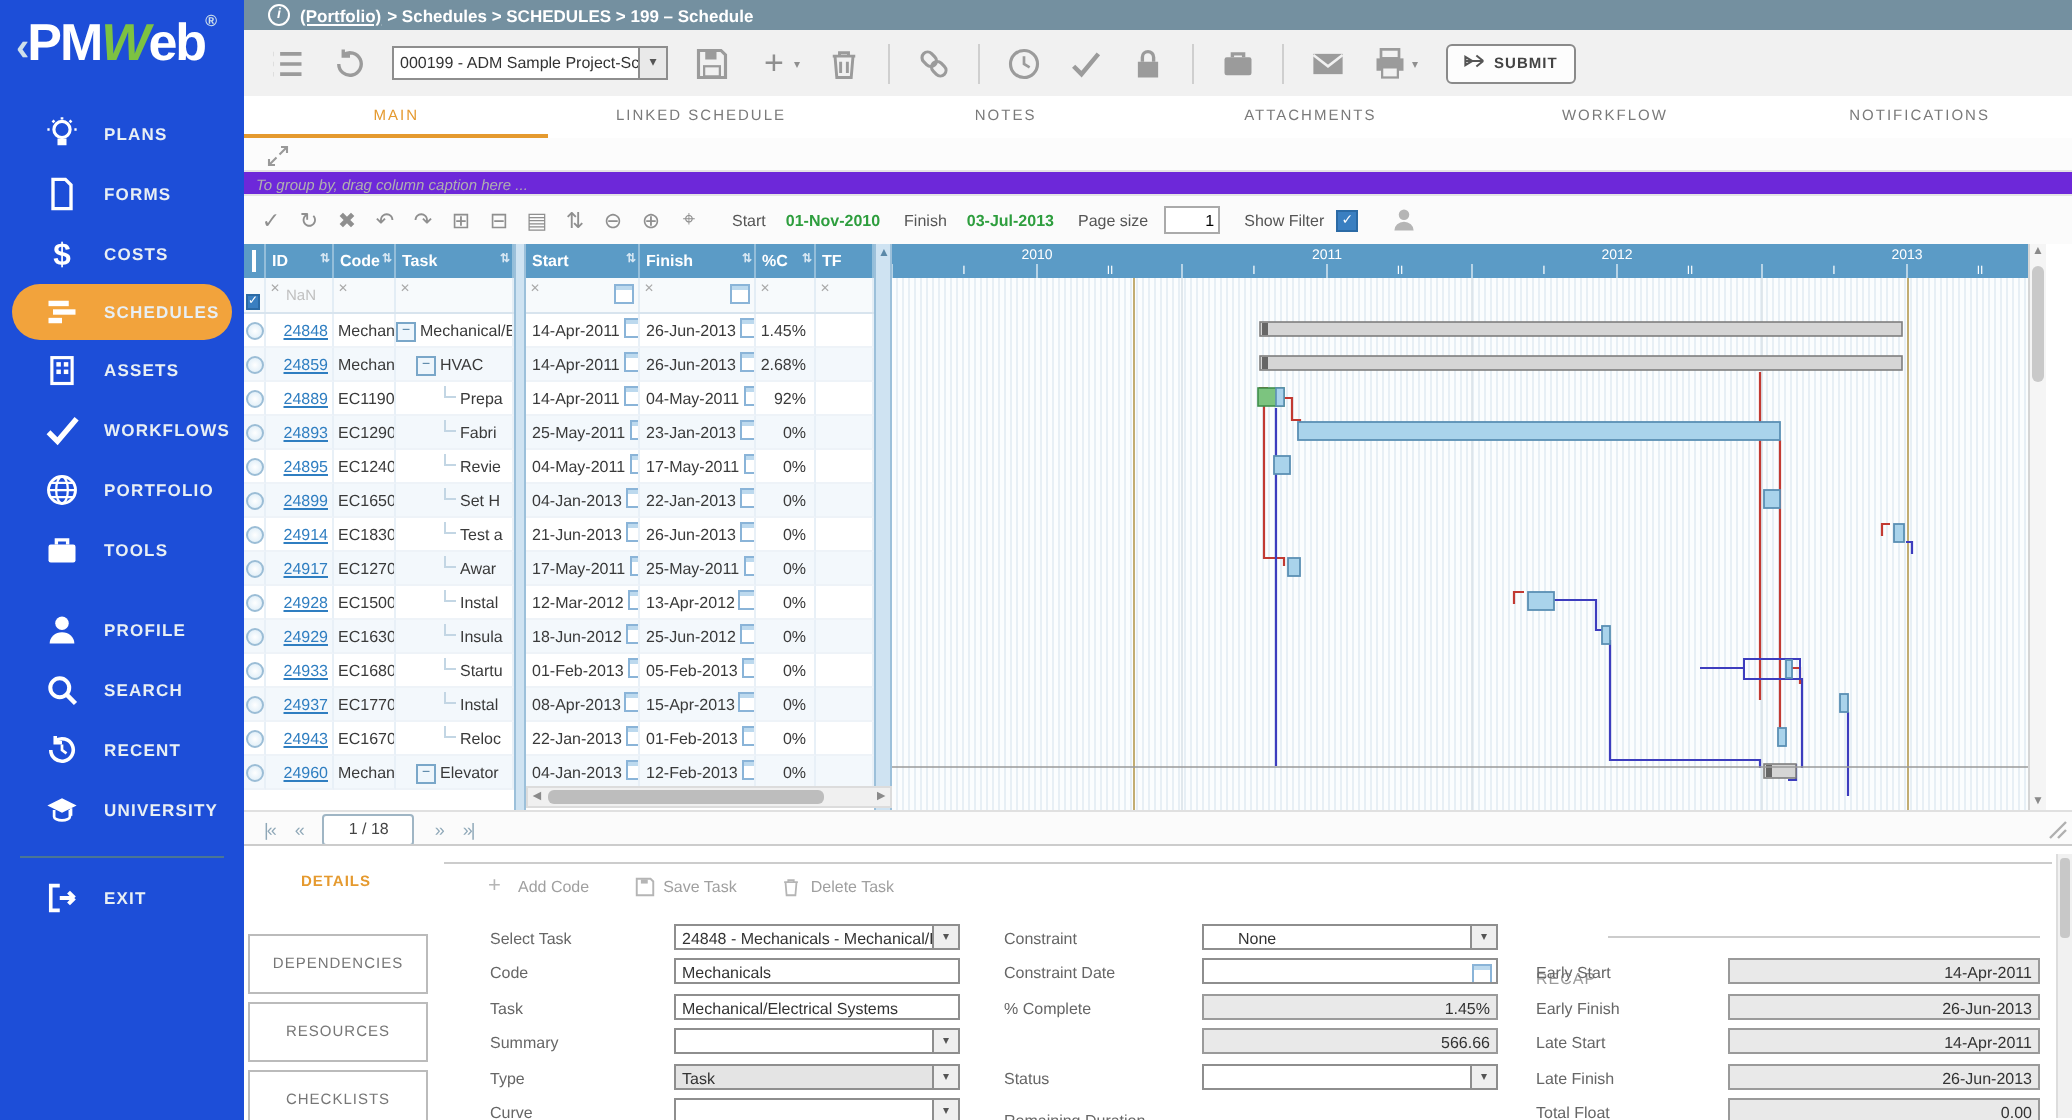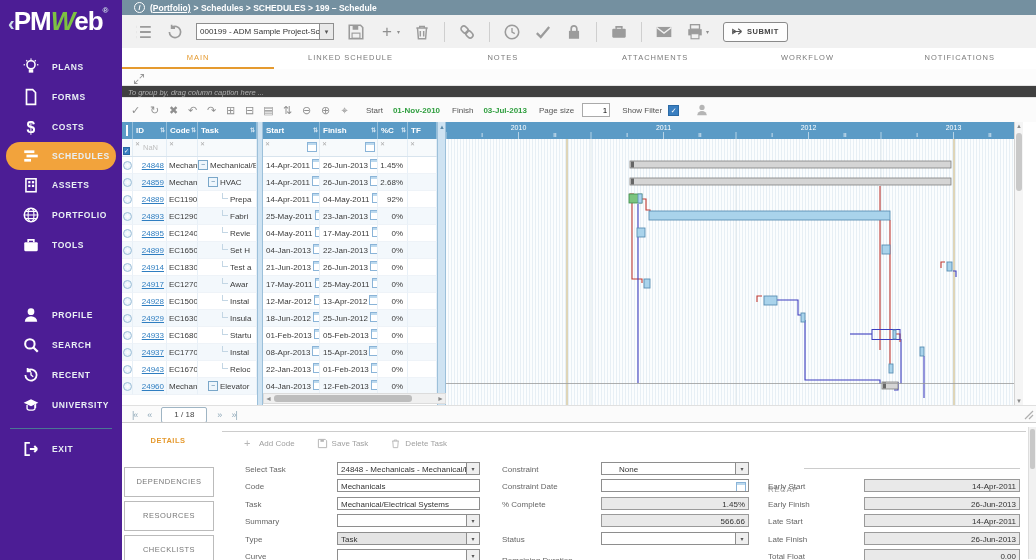--- a/index.html
+++ b/index.html
@@ -1,18 +1,18 @@
 <!DOCTYPE html>
 <html><head>
 <meta charset="utf-8">
 <style>
   html,body{margin:0;padding:0;background:#dfe3e6;font-family:"Liberation Sans",sans-serif;}
   #app{position:relative;width:1036px;height:560px;background:#fff;overflow:hidden;}
   
-  #sidebar{position:absolute;left:0;top:0;width:122px;height:560px;background:#4c1d95;}
+  #sidebar{position:absolute;left:0;top:0;width:122px;height:560px;background:#1d4ed8;}
   #logo{position:absolute;left:8px;top:6px;color:#fff;font-size:26px;font-weight:bold;letter-spacing:-1px;}
   #logo .lt{color:#cfe0ea;font-size:20px;}
   #logo .w{color:#7DC242;font-style:italic;}
   #logo .reg{font-size:8px;vertical-align:top;color:#cfe0ea;}
   .sb-item{position:relative;height:30px;display:flex;align-items:center;cursor:pointer;color:#e8eff4;}
   .sb-item .ic{width:18px;height:18px;margin-left:22px;flex:0 0 18px;}
   .sb-item .lb{margin-left:12px;font-size:8.5px;font-weight:bold;letter-spacing:.6px;}
   .sb-item.active{background:#F2A33C;border-radius:15px;margin:0 6px;height:28px;}
   .sb-item.active .ic{margin-left:16px;}
   #sbnav{position:absolute;left:0;top:52px;right:0;}
@@ -30,21 +30,21 @@
   .tsep{width:1px;height:20px;background:#cfcfcf;margin-left:13px;}
   #rec-select{position:relative;width:138px;height:17px;border:1px solid #8e8e8e;background:#fff;margin-left:12px;font-size:8px;line-height:16px;color:#333;padding-left:3px;box-sizing:border-box;cursor:pointer;}
   #rec-select .caret17{position:absolute;right:0;top:0;bottom:0;width:13px;background:#e9e9e9;border-left:1px solid #8e8e8e;font-size:7px;text-align:center;color:#555;line-height:15px;}
   #submit-btn{margin-left:14px;height:18px;background:#fdfdfd;border:1px solid #8a8a8a;border-radius:3px;display:flex;align-items:center;padding:0 8px;cursor:pointer;}
   #submit-btn .lb{font-size:7.5px;font-weight:bold;color:#444;letter-spacing:.5px;margin-left:4px;}
   #tabbar{position:absolute;left:122px;top:48px;right:0;height:21px;background:#fff;border-bottom:1px solid #ddd;display:flex;}
   .tab{flex:1;text-align:center;font-size:7.5px;letter-spacing:1px;color:#7a7a7a;line-height:19px;cursor:pointer;border-bottom:2px solid transparent;box-sizing:border-box;}
   .tab.active{color:#E59A2F;border-bottom-color:#E59A2F;}
   #exprow{position:absolute;left:122px;top:69px;right:0;height:16px;background:#fcfcfc;}
   #exp-ic{position:absolute;left:11px;top:2px;width:12px;height:12px;color:#999;cursor:pointer;}
-  #grouprow{position:absolute;left:122px;top:85px;right:0;height:13px;border-top:1px solid #e4e4e4;border-bottom:1px solid #e4e4e4;font-size:7.5px;font-style:italic;color:#b0b0b0;line-height:13px;padding-left:6px;background:#404040;box-sizing:border-box;}
+  #grouprow{position:absolute;left:122px;top:85px;right:0;height:13px;border-top:1px solid #e4e4e4;border-bottom:1px solid #e4e4e4;font-size:7.5px;font-style:italic;color:#b0b0b0;line-height:13px;padding-left:6px;background:#6d28d9;box-sizing:border-box;}
   
   #gtb{position:absolute;left:122px;top:98px;right:0;height:24px;background:#fbfbfb;display:flex;align-items:center;color:#8f8f8f;}
   .gti{font-size:11px;width:19px;text-align:center;cursor:pointer;flex:0 0 auto;}
   .gtl{font-size:8px;color:#555;margin-left:12px;}
   .gtd{font-size:8px;font-weight:bold;color:#2E9E3E;margin-left:10px;}
   #pgsz{width:22px;height:12px;border:1px solid #aaa;font-size:8px;text-align:right;margin-left:8px;padding:0 2px;}
   #sfchk{width:9px;height:9px;background:#3a7fc1;border:1px solid #2b6aa5;color:#fff;font-size:7px;line-height:9px;text-align:center;margin-left:6px;cursor:pointer;}
   #gtb .person{width:14px;height:14px;margin-left:16px;}
   
   .pane{position:absolute;top:122px;height:283px;overflow:hidden;background:#fff;}
@@ -152,20 +152,26 @@
               <rect x="3.5" y="2.5" width="9" height="11.5" fill="none" stroke="#fff" stroke-width="1.4"></rect>
               <rect x="5.5" y="4.5" width="2" height="2" fill="#fff"></rect>
               <rect x="8.8" y="4.5" width="2" height="2" fill="#fff"></rect>
               <rect x="5.5" y="7.8" width="2" height="2" fill="#fff"></rect>
               <rect x="8.8" y="7.8" width="2" height="2" fill="#fff"></rect>
             </svg></span>
           <span class="lb">ASSETS</span>
         </div>
         <div class="sb-item">
           <span class="ic"><svg viewBox="0 0 16 16">
+              <path d="M2,9 l4,4 L14.5,3" stroke="#fff" stroke-width="2.4" fill="none"></path>
+            </svg></span>
+          <span class="lb">WORKFLOWS</span>
+        </div>
+        <div class="sb-item">
+          <span class="ic"><svg viewBox="0 0 16 16">
               <circle cx="8" cy="8" r="6" fill="none" stroke="#fff" stroke-width="1.3"></circle>
               <ellipse cx="8" cy="8" rx="2.6" ry="6" fill="none" stroke="#fff" stroke-width="1"></ellipse>
               <path d="M2,8 h12 M3,4.8 h10 M3,11.2 h10" stroke="#fff" stroke-width="1"></path>
             </svg></span>
           <span class="lb">PORTFOLIO</span>
         </div>
         <div class="sb-item">
           <span class="ic"><svg viewBox="0 0 16 16">
               <rect x="2" y="5.5" width="12" height="8" rx="1" fill="#fff"></rect>
               <path d="M5.5,5.5 V3.5 h5 v2" stroke="#fff" stroke-width="1.5" fill="none"></path>

